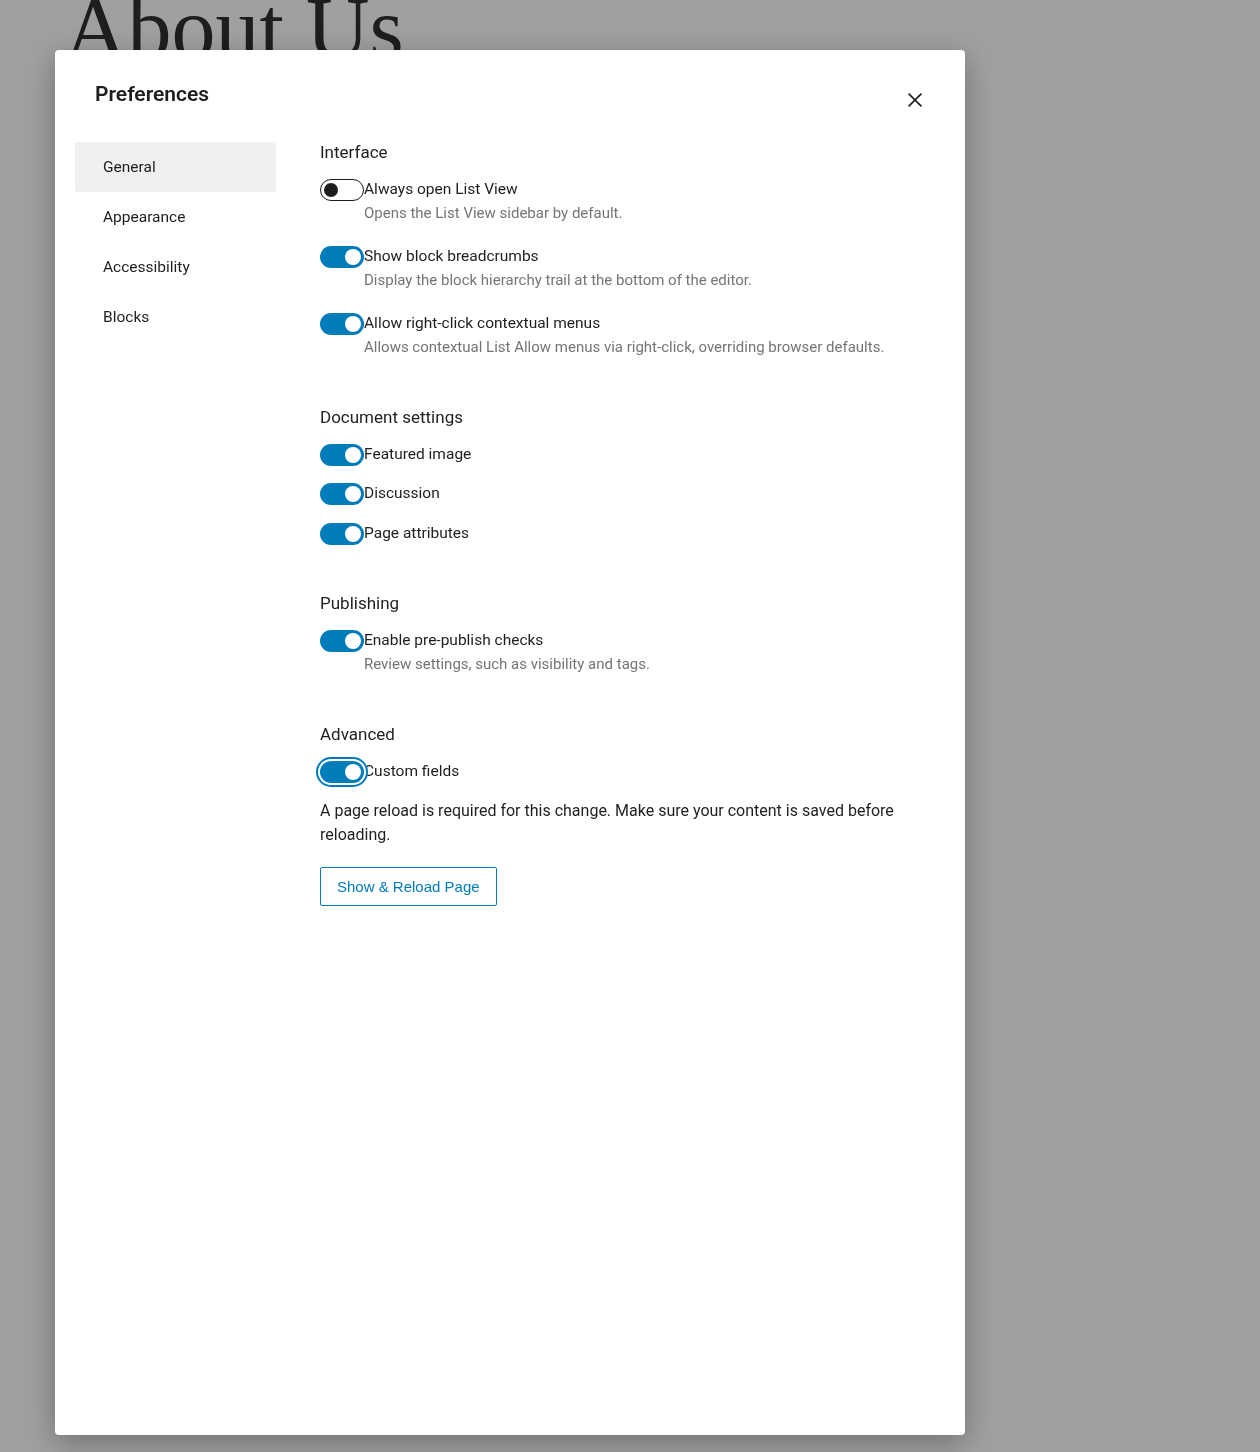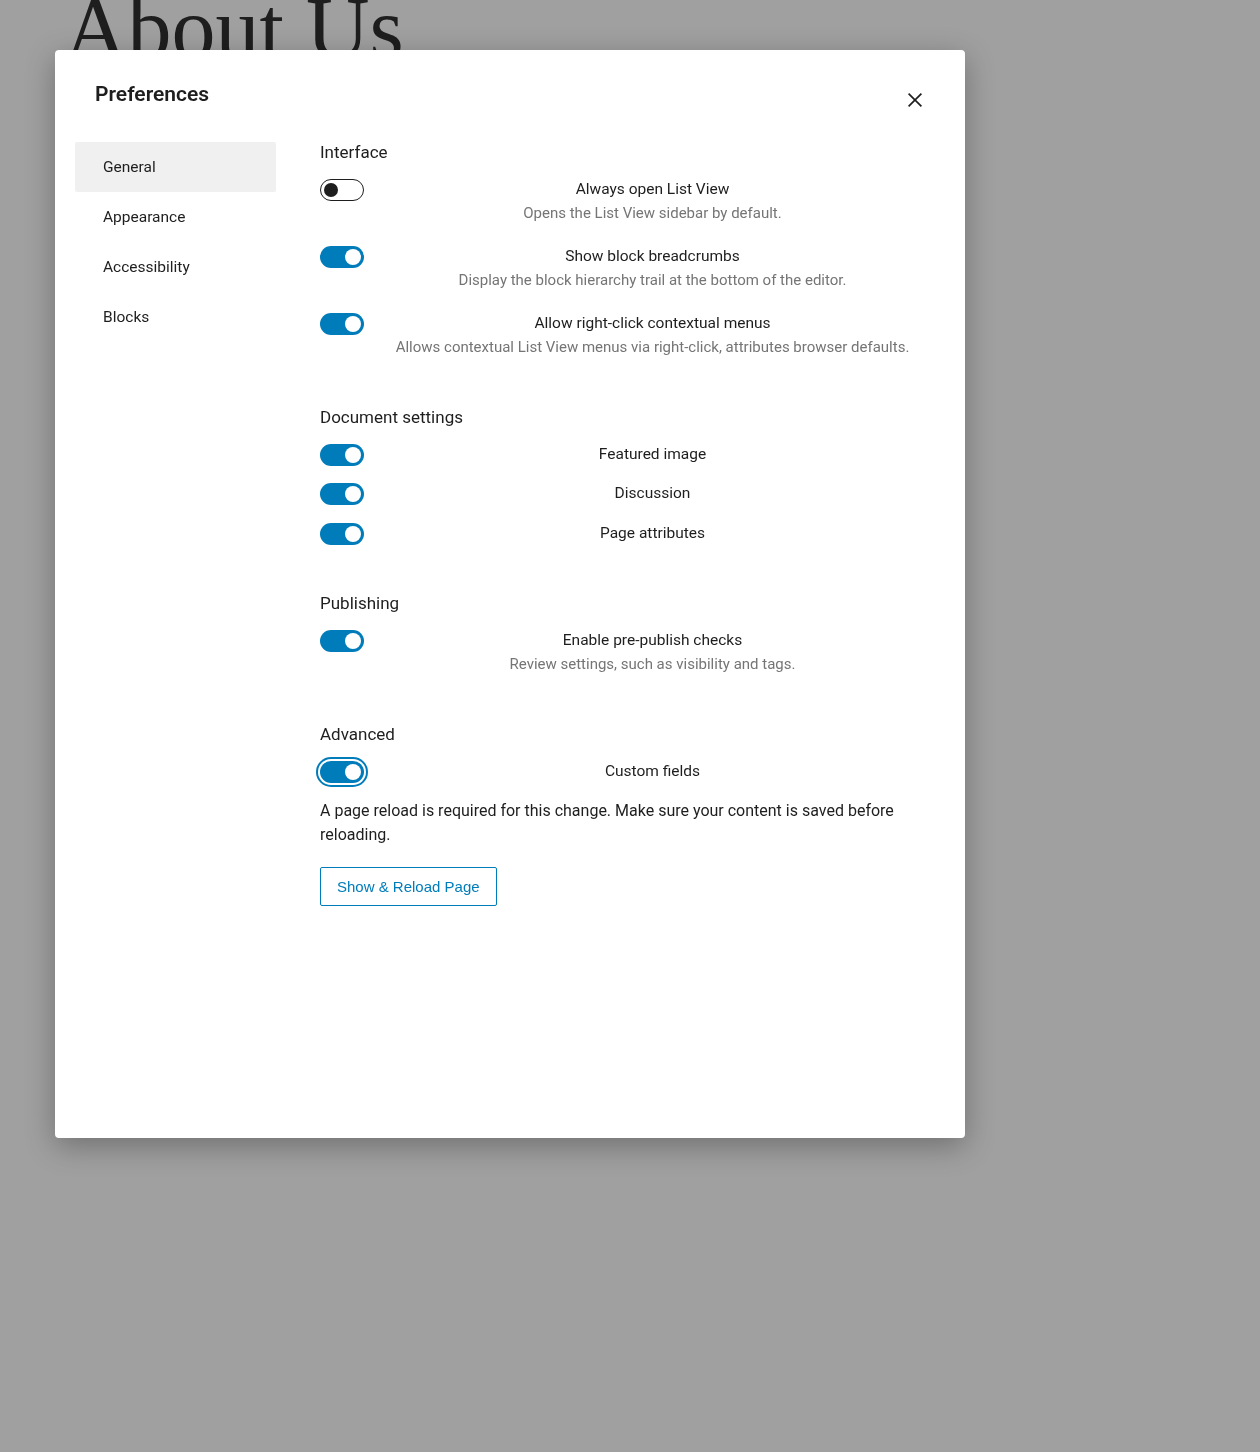--- a/index.html
+++ b/index.html
@@ -22,21 +22,21 @@
       font-family: Georgia, "Times New Roman", serif;
       font-size: 88px;
       color: #1e1e1e;
       font-weight: 400;
     }
     .modal {
       position: absolute;
       top: 50px;
       left: 55px;
       width: 910px;
-      height: 1088px;
+      height: 1385px;
       background: #fff;
       border-radius: 4px;
       box-shadow: 0 8px 30px rgba(0,0,0,0.3);
       display: flex;
       flex-direction: column;
     }
     .modal-header {
       padding: 32px 32px 0 40px;
       display: flex;
       justify-content: space-between;
@@ -96,23 +96,21 @@
     }
     .section-desc {
       font-size: 15.5px;
       color: #757575;
       margin-top: -6px;
       margin-bottom: 20px;
     }
     .toggle-row {
       display: flex;
       align-items: flex-start;
-      gap: 16px;
       margin-bottom: 20px;
-      text-align: center;
     }
     .toggle-row.tight {
       margin-bottom: 16px;
     }
     .toggle {
       width: 44px;
       height: 22px;
       border-radius: 11px;
       position: relative;
       flex-shrink: 0;
@@ -229,21 +227,21 @@
             <div class="toggle-hint">Display the block hierarchy trail at the bottom of the editor.</div>
           </div>
         </div>
 
         <div class="toggle-row">
           <div class="toggle on">
               <div class="knob"></div>
             </div>
           <div class="toggle-text">
             <div class="toggle-label">Allow right-click contextual menus</div>
-            <div class="toggle-hint">Allows contextual List View menus via right-click, attributes browser defaults.</div>
+            <div class="toggle-hint">Allows contextual List Allow menus via right-click, overriding browser defaults.</div>
           </div>
         </div>
       </div>
 
       <div class="section">
         <div class="section-title">Document settings</div>
 
         <div class="toggle-row tight">
           <div class="toggle on">
               <div class="knob"></div>

